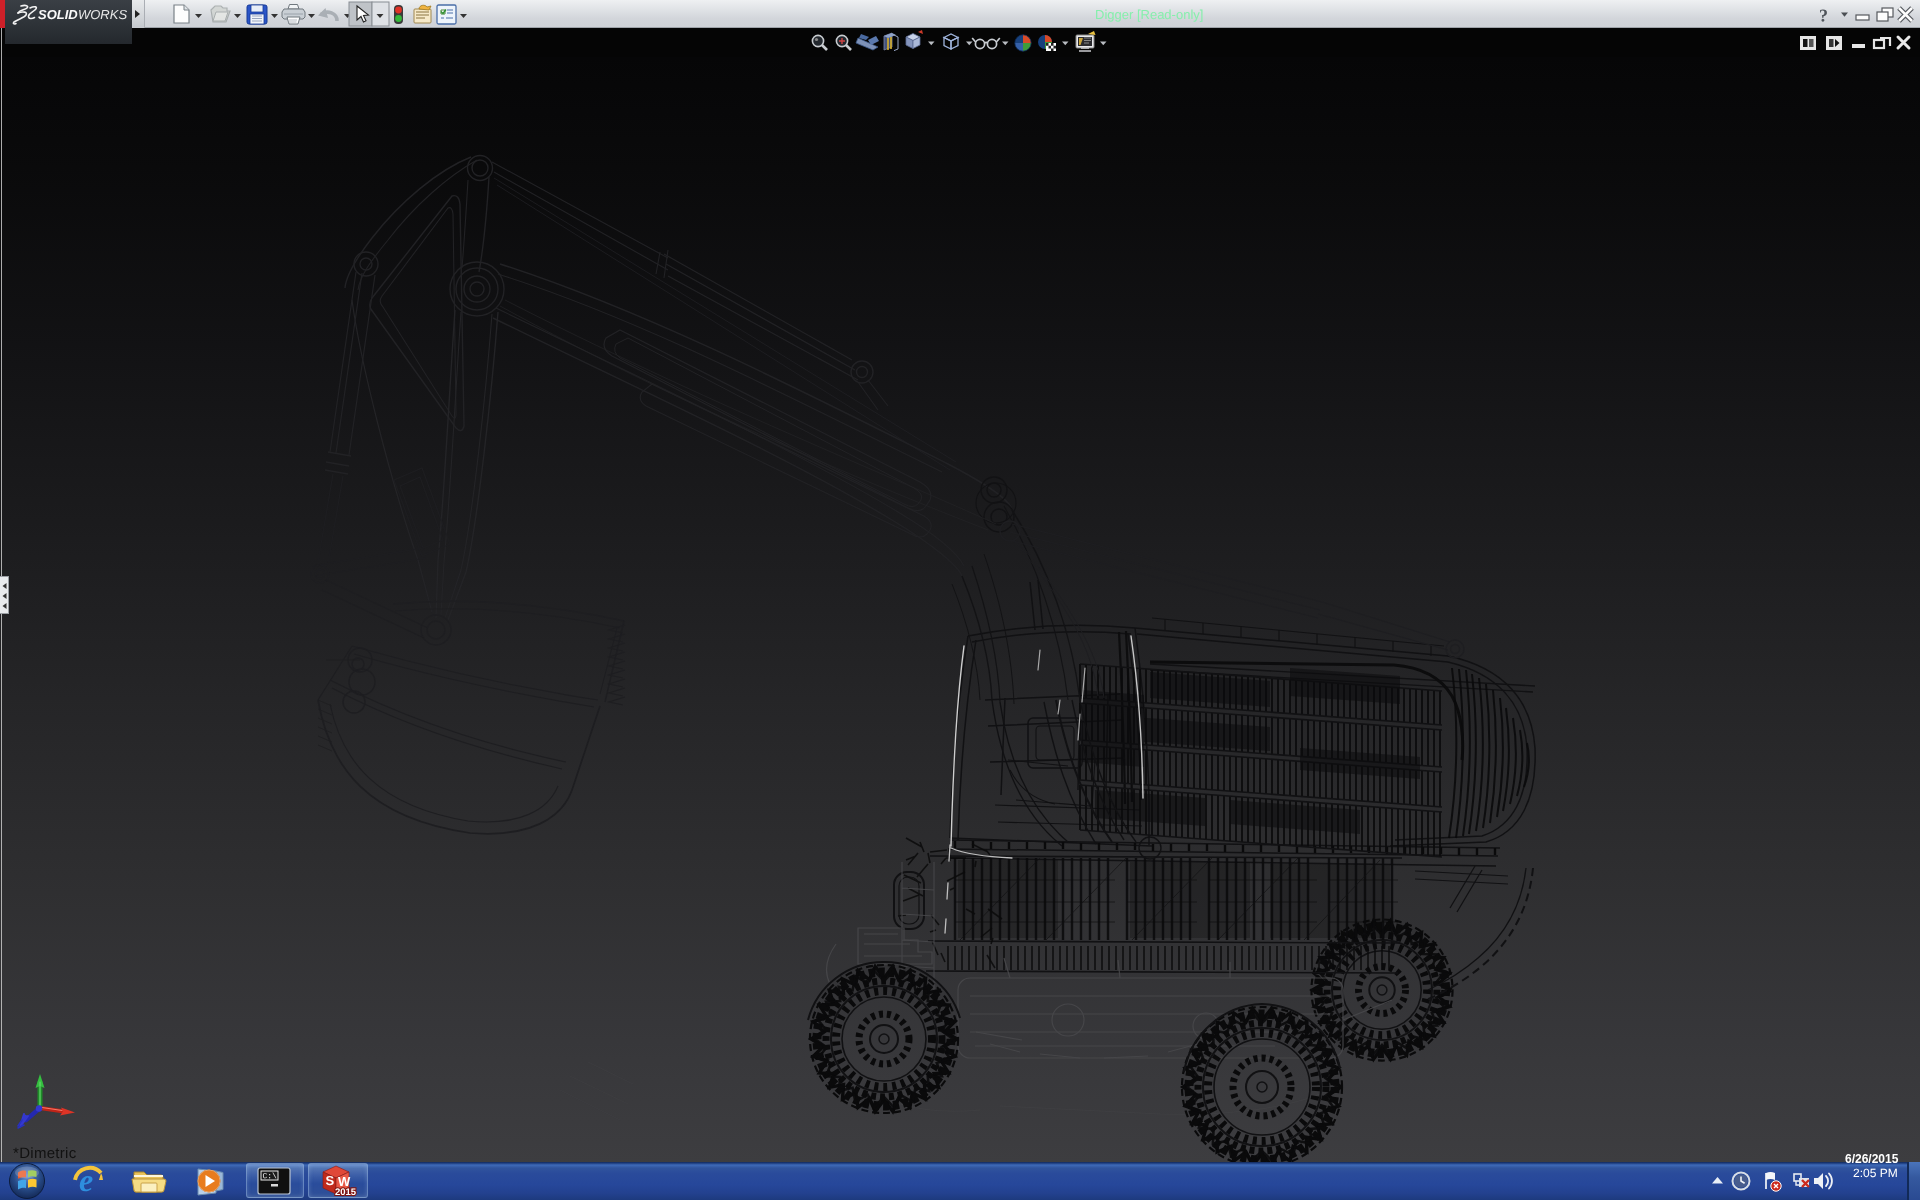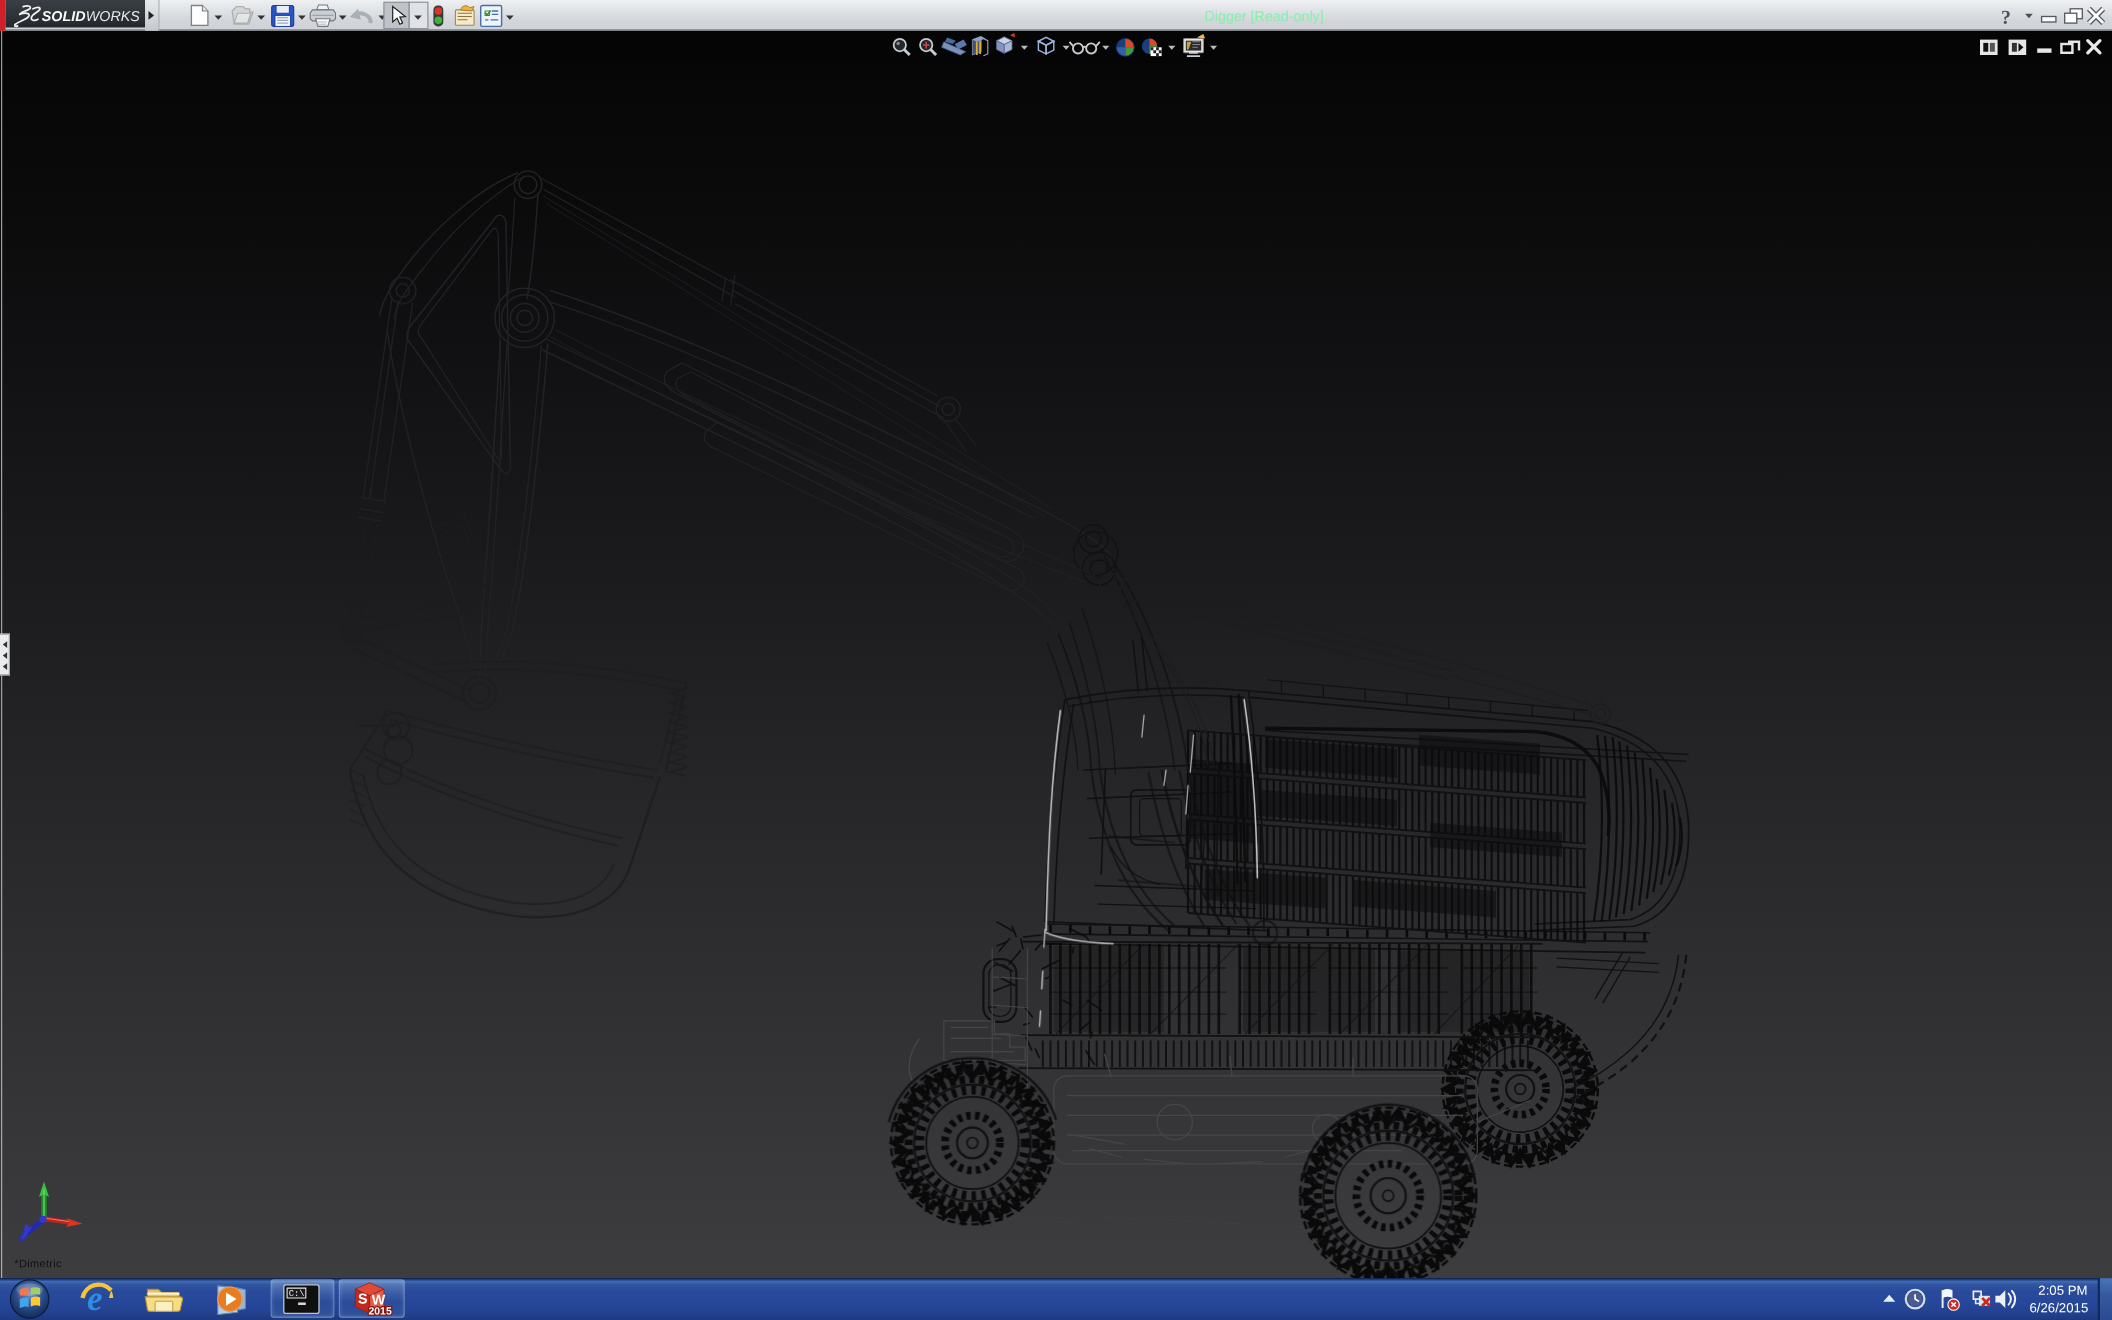--- a/index.html
+++ b/index.html
@@ -2,35 +2,35 @@
 <html><head>
 <meta charset="utf-8">
 <style>
   html,body{margin:0;padding:0;width:1920px;height:1200px;overflow:hidden;
     font-family:"Liberation Sans",sans-serif;background:#000;}
   #stage{position:absolute;top:0;left:0;width:1920px;height:1200px;overflow:hidden;}
   #titlebar{position:absolute;top:0;left:0;width:1920px;height:28px;
     background:linear-gradient(180deg,#eef0f2 0%,#dcdfe3 45%,#d2d5da 70%,#cfd2d7 100%);
     border-bottom:1px solid #9ea3a9;box-sizing:border-box;z-index:30;}
   #redstrip{position:absolute;top:0;left:0;width:5px;height:28px;background:#cf2029;z-index:31;}
-  #swlogo{position:absolute;top:0;left:5px;width:127px;height:25px;
+  #swlogo{position:absolute;top:0;left:5px;width:127px;height:44px;
     background:linear-gradient(180deg,#3a3f45 0%,#2e3338 55%,#24282d 100%);z-index:31;text-align:right;}
   #expander{position:absolute;top:0;left:132px;width:12px;height:28px;
     background:linear-gradient(180deg,#e8eaec,#c4c8cd);border-right:1px solid #aaaeb4;z-index:31;}
   #expander:after{content:"";position:absolute;left:3px;top:10px;border-left:5px solid #222;
     border-top:4px solid transparent;border-bottom:4px solid transparent;}
   .ttext{position:absolute;top:7px;left:1095px;font-size:13px;color:#86efac;z-index:33;transform:rotate(0.03deg);}
   #menustrip{position:absolute;top:28px;left:0;width:1920px;height:29px;background:#050505;z-index:20;}
   #viewport{position:absolute;top:57px;left:0;width:1920px;height:1105px;
     background:linear-gradient(180deg,#060607 0%,#0a0a0b 10%,#121214 26%,#1b1b1d 42%,#252527 58%,#2e2e30 74%,#37373a 89%,#3d3d40 100%);}
   #leftline{position:absolute;top:28px;left:1px;width:1px;height:1134px;background:#c9c9c9;opacity:.85;z-index:21;}
   #lefttab{position:absolute;top:576px;left:0;width:9px;height:38px;background:#e9ebed;z-index:22;
     border:1px solid #9a9ea3;border-left:none;box-sizing:border-box;}
   #wire{position:absolute;top:0;left:0;z-index:5;}
-  #dimetric{position:absolute;top:1144px;left:13px;font-size:10px;color:#111;z-index:7;letter-spacing:.3px;transform:rotate(0.03deg);}
+  #dimetric{position:absolute;top:1144px;left:13px;font-size:15px;color:#111;z-index:7;letter-spacing:.3px;transform:rotate(0.03deg);}
   #taskbar{position:absolute;top:1162px;left:0;width:1920px;height:38px;z-index:40;
     background:linear-gradient(180deg,#12295a 0%,#1d3c7e 3%,#3e6ab8 8%,#30549e 16%,#2a4b9b 30%,#26479a 60%,#23418f 82%,#1d3a7e 100%);}
   .appbtn{position:absolute;top:1163px;height:35px;border-radius:3px;z-index:40;
     border:1px solid rgba(150,180,220,.55);box-sizing:border-box;
     background:linear-gradient(180deg,rgba(170,200,235,.38) 0%,rgba(110,150,200,.22) 40%,rgba(60,100,160,.18) 60%,rgba(90,130,190,.28) 100%);
     box-shadow:inset 0 0 4px rgba(200,225,255,.25);}
   .traytxt{position:absolute;color:#fff;font-size:12px;text-align:right;right:22px;z-index:43;transform:rotate(0.03deg);}
   #showdesk{position:absolute;top:1162px;right:0;width:13px;height:38px;
     background:linear-gradient(180deg,#4a74ba 0%,#35599f 40%,#2a4a92 100%);
     border-left:2px solid #122a58;box-sizing:border-box;z-index:42;}
@@ -501,14 +501,14 @@
         <rect x="1799" y="16" width="10" height="9" fill="#dfe5ee"></rect>
         <path d="M1796 19 v4 h4" stroke="#e8ecf2" stroke-width="1.4" fill="none"></path>
         <path d="M1802 18 l7 7 m0 -7 l-7 7" stroke="#cc2a1e" stroke-width="2.4"></path>
       </g>
       <g>
         <path d="M1814 16 h4 l5 -5 v16 l-5 -5 h-4 z" fill="#eef1f6"></path>
         <path d="M1826 14 a7 7 0 0 1 0 10 M1829 11.5 a11 11 0 0 1 0 15" fill="none" stroke="#eef1f6" stroke-width="1.8" stroke-linecap="round"></path>
       </g>
     </svg>
   <div class="traytxt" style="top:1166px;">2:05 PM</div>
-  <div class="traytxt" style="top:1182px;">6/26/2015</div>
+  <div class="traytxt" style="top:1152px;font-weight:bold;">6/26/2015</div>
 </div>
 
 </body></html>

